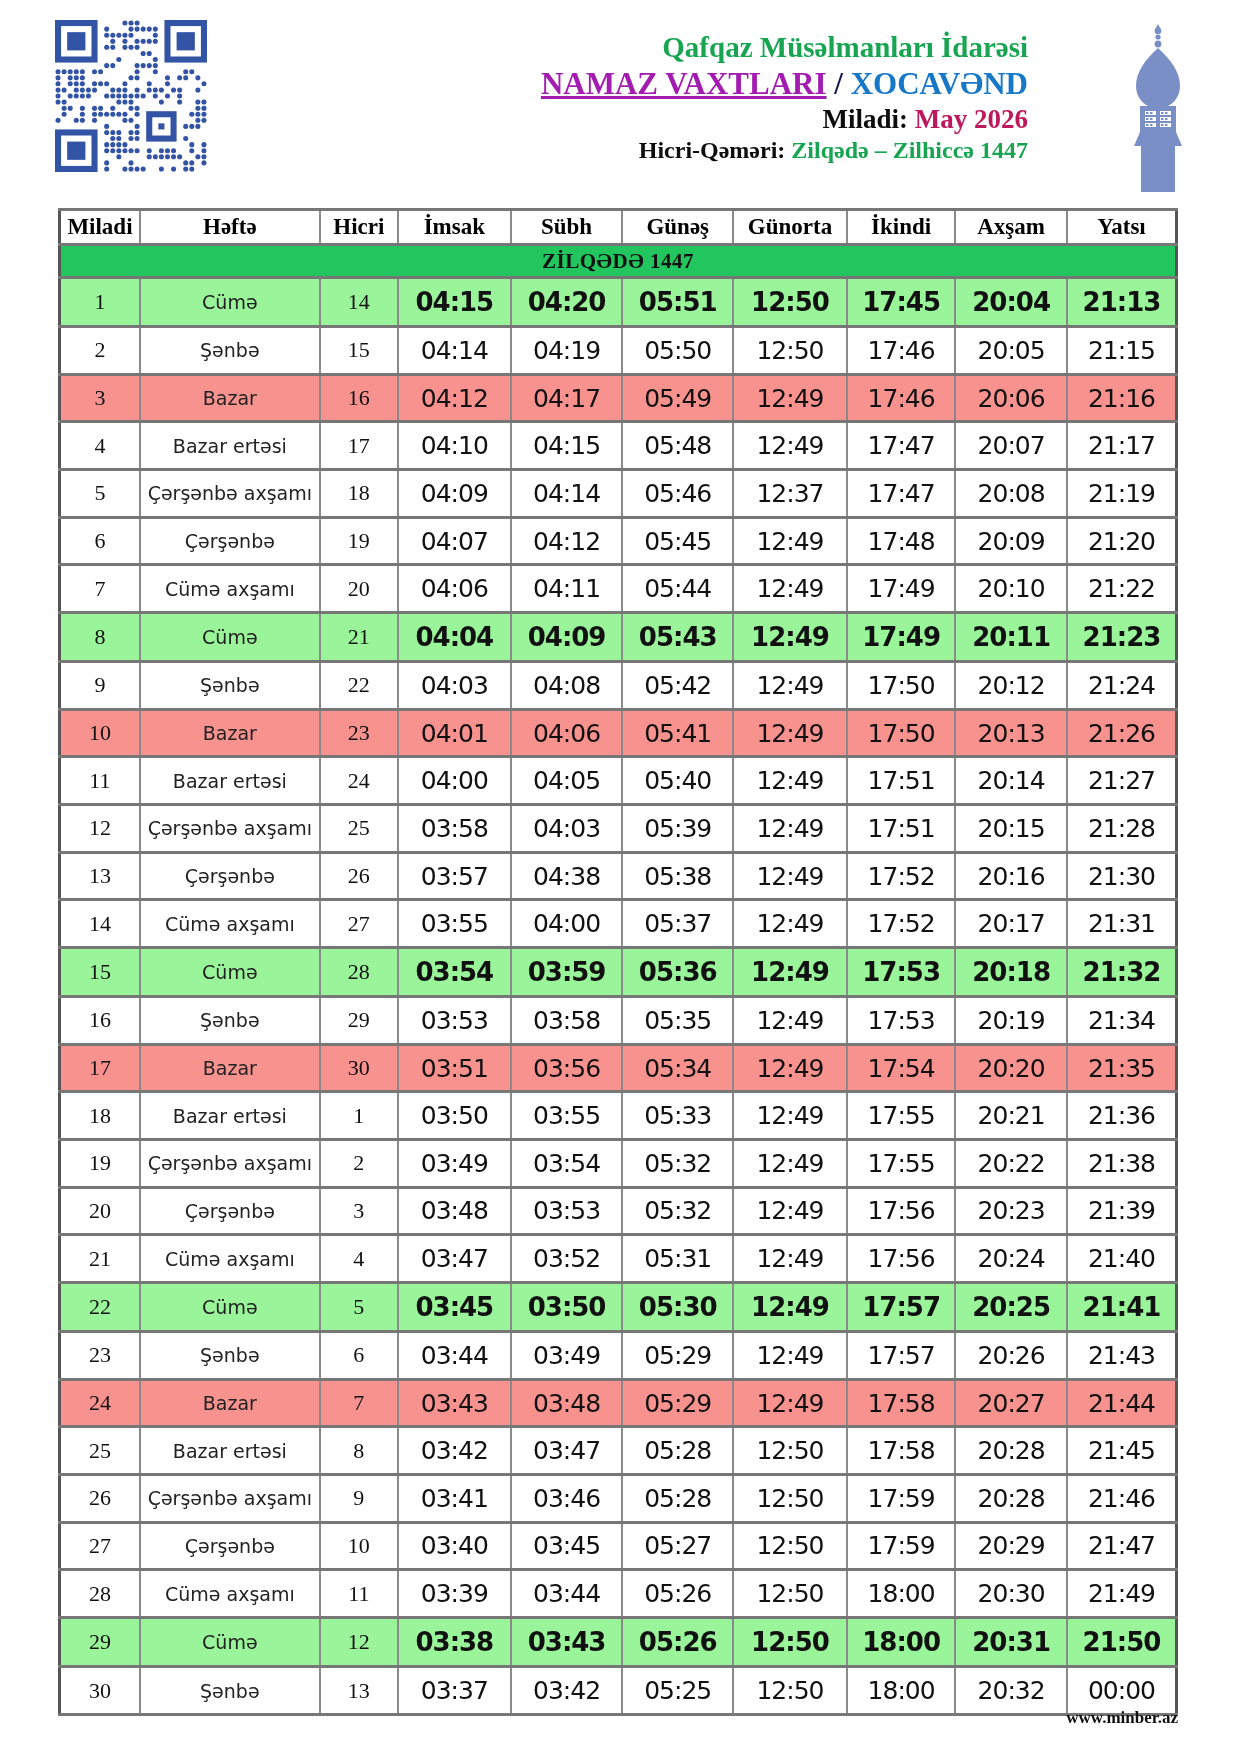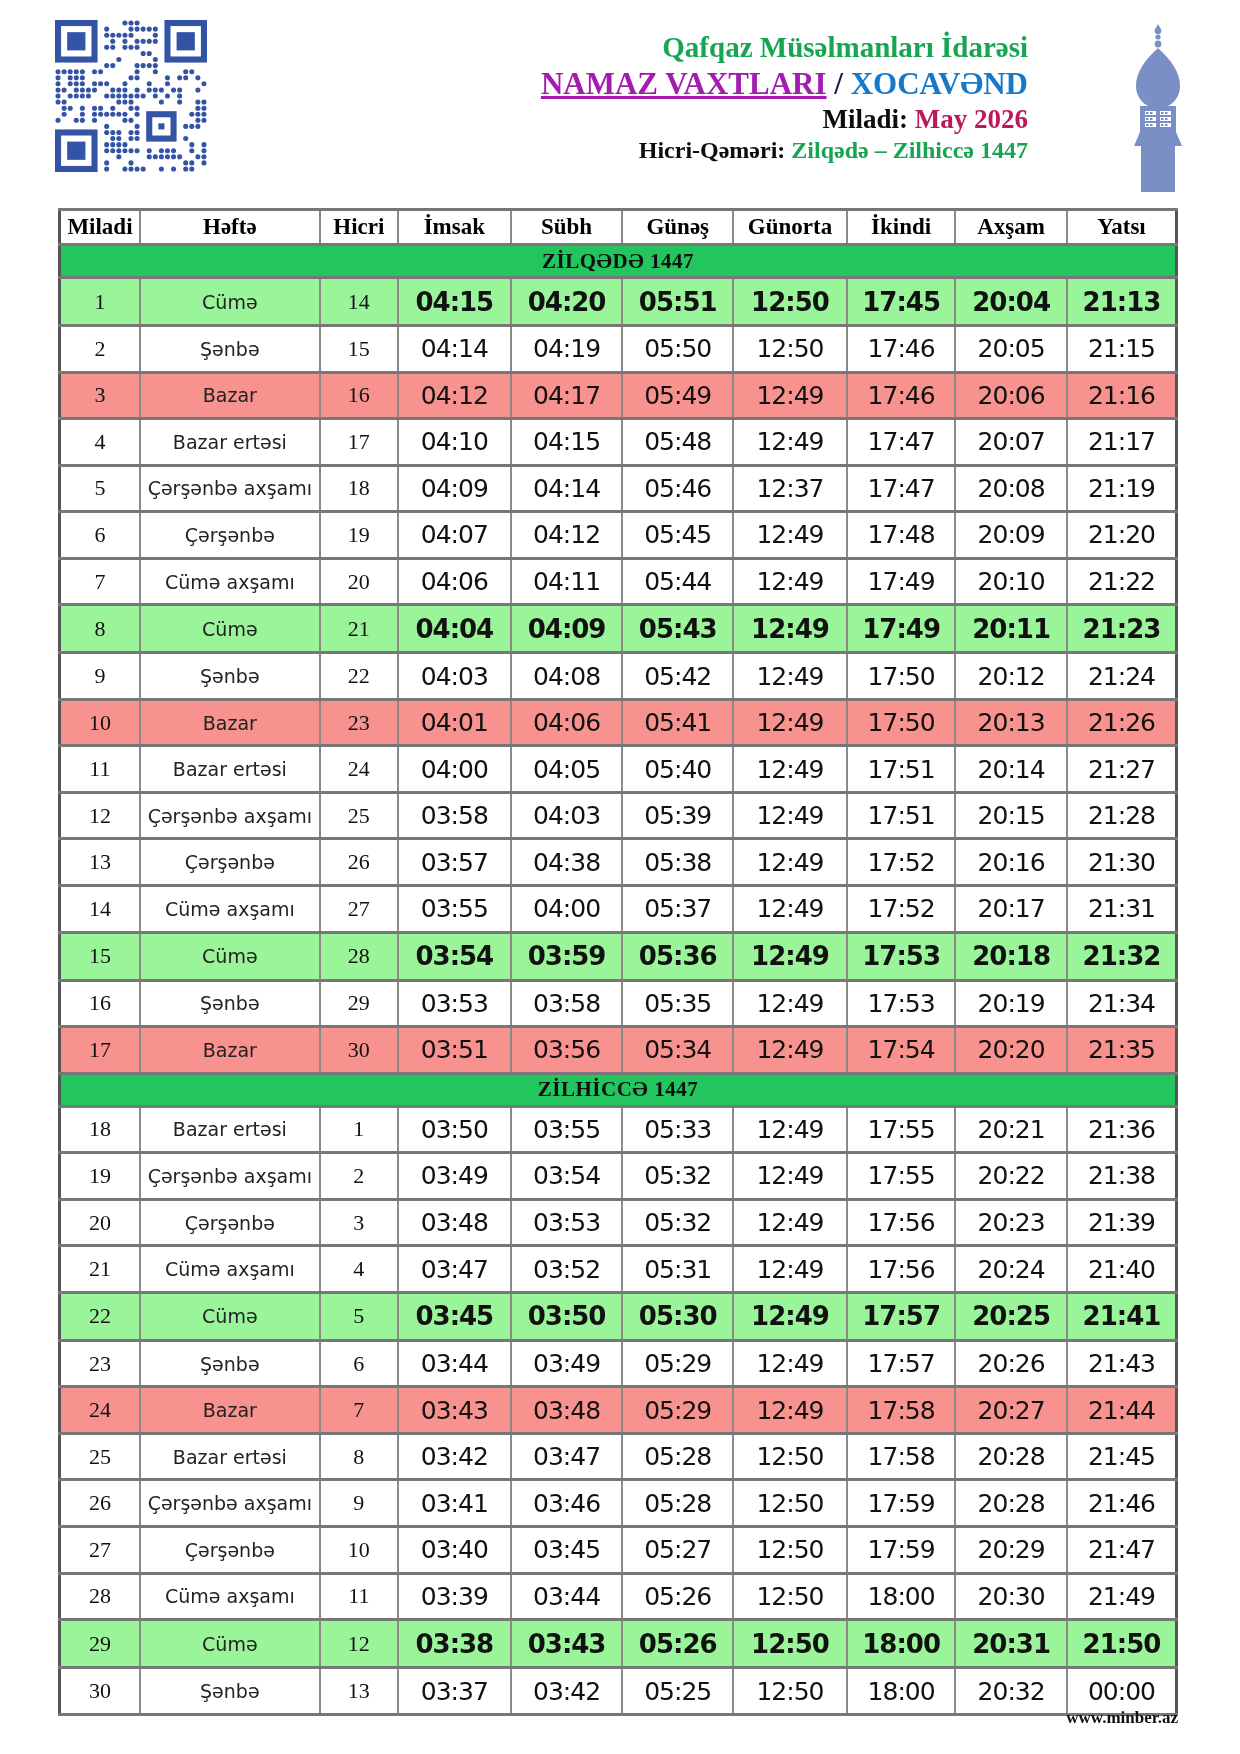--- a/index.html
+++ b/index.html
@@ -522,23 +522,20 @@
           <td class="c-week">Bazar</td>
           <td class="c-num">30</td>
           <td class="c-time">03:51</td>
           <td class="c-time">03:56</td>
           <td class="c-time">05:34</td>
           <td class="c-time">12:49</td>
           <td class="c-time">17:54</td>
           <td class="c-time">20:20</td>
           <td class="c-time">21:35</td>
         </tr>
-        <tr>
-          <td colspan="10" class="section-title">ZİLHİCCƏ 1447</td>
-        </tr>
         <tr class="row-normal">
           <td class="c-num">18</td>
           <td class="c-week">Bazar ertəsi</td>
           <td class="c-num">1</td>
           <td class="c-time">03:50</td>
           <td class="c-time">03:55</td>
           <td class="c-time">05:33</td>
           <td class="c-time">12:49</td>
           <td class="c-time">17:55</td>
           <td class="c-time">20:21</td>

